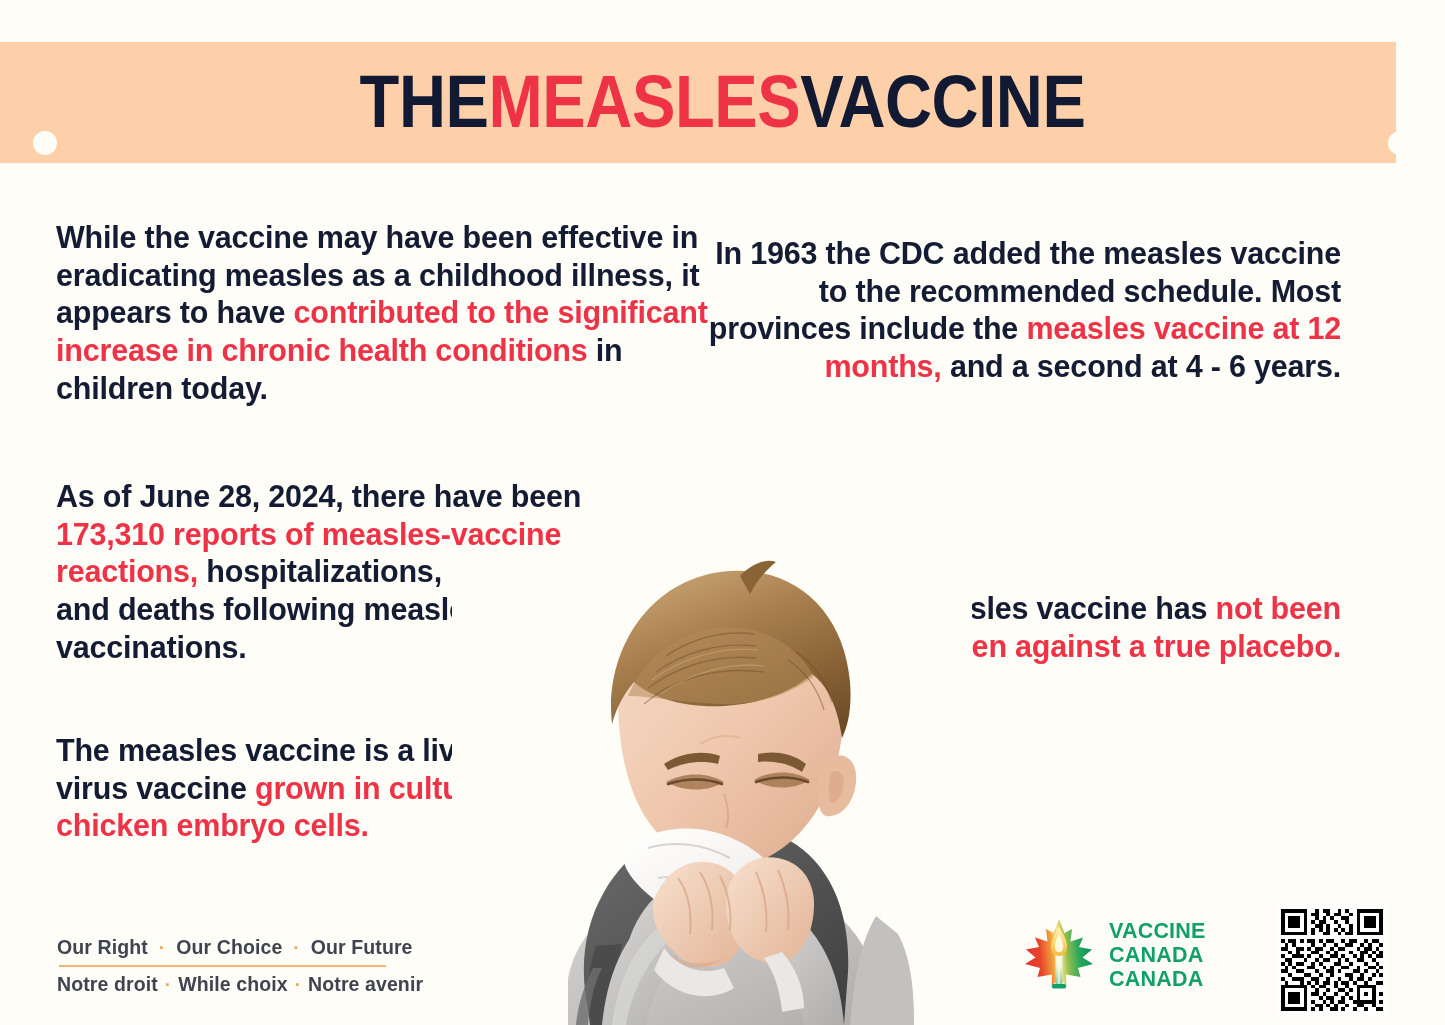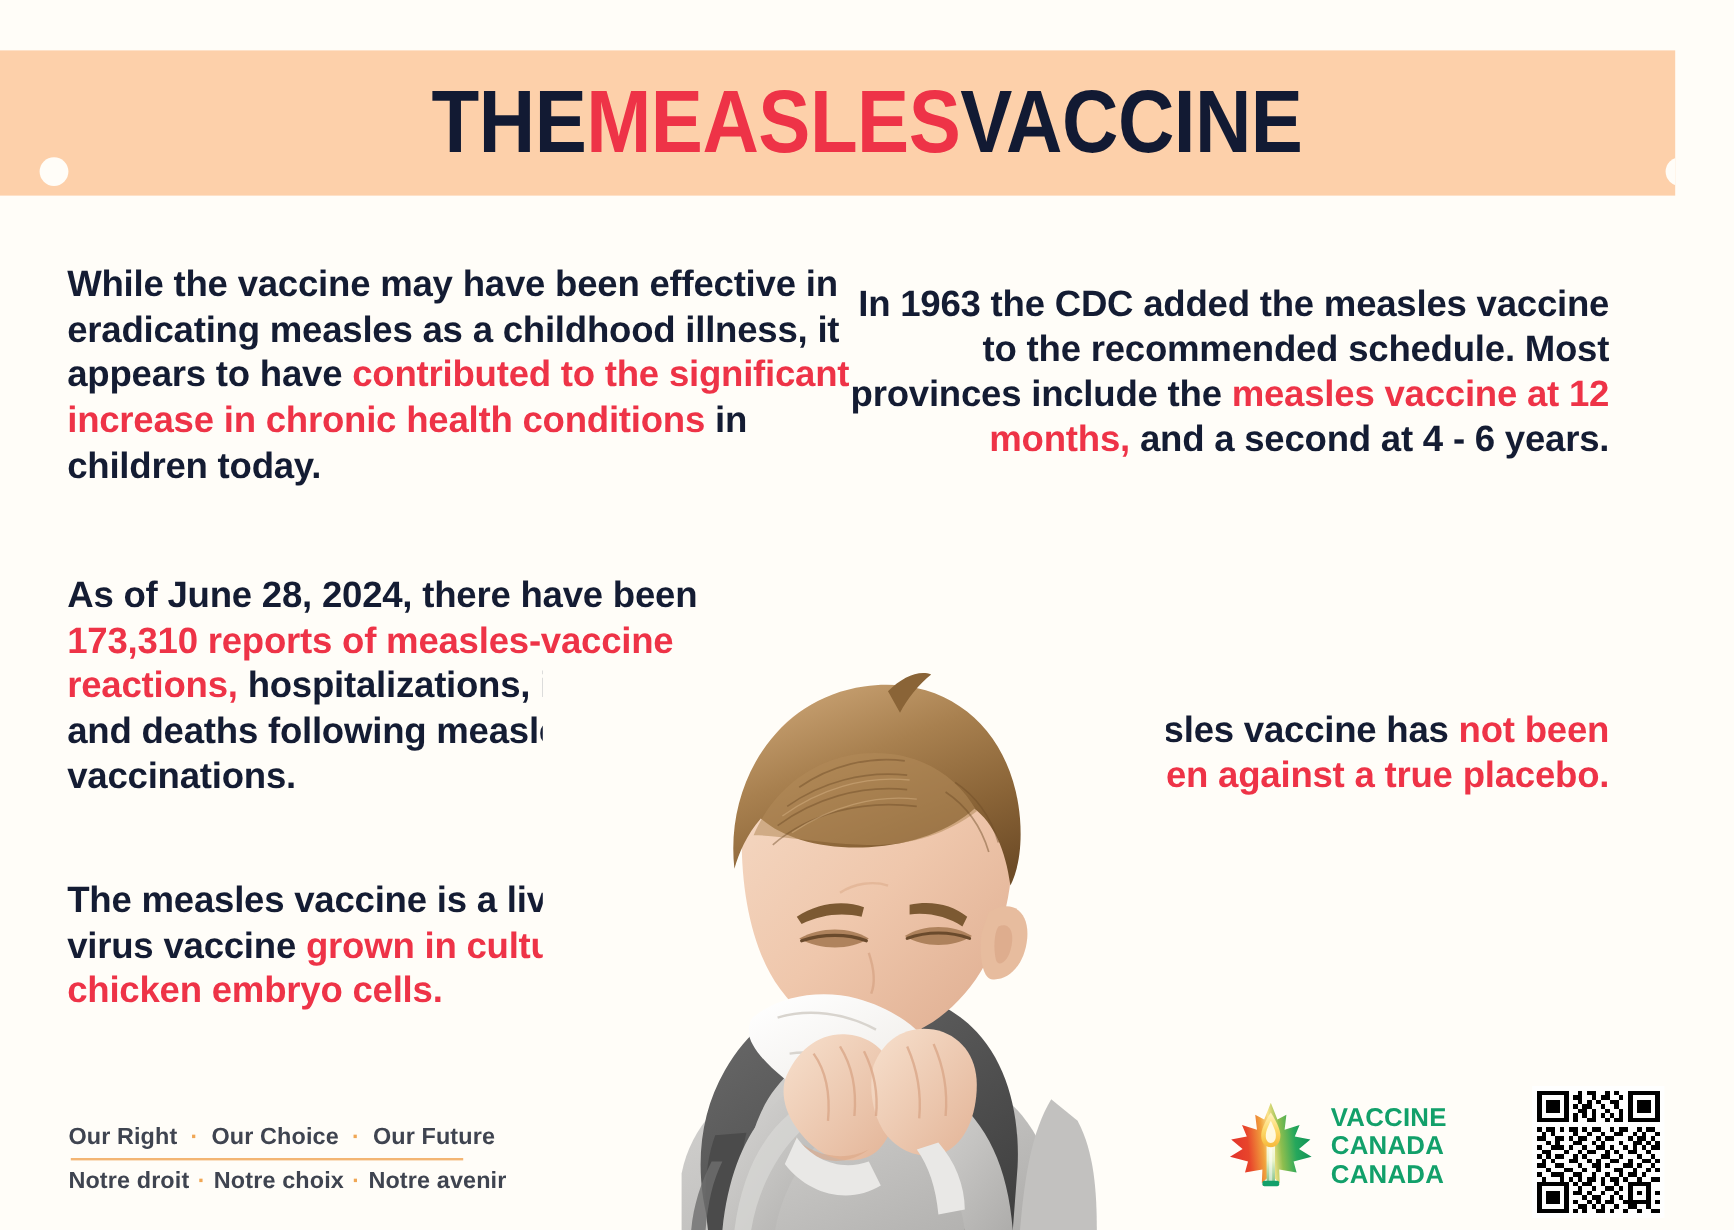--- a/index.html
+++ b/index.html
@@ -257,21 +257,21 @@
       <span>Our Right</span>
       <span class="tag-sep">·</span>
       <span>Our Choice</span>
       <span class="tag-sep">·</span>
       <span>Our Future</span>
     </div>
     <div class="tag-rule"></div>
     <div class="tag-line2">
       <span>Notre droit</span>
       <span class="tag-sep2">·</span>
-      <span>Notre choix</span>
+      <span>While choix</span>
       <span class="tag-sep2">·</span>
       <span>Notre avenir</span>
     </div>
   </div>
 
   <div class="logo-wrap">
     <svg class="logo-mark" viewBox="0 0 74 78" xmlns="http://www.w3.org/2000/svg">
       <defs>
         <linearGradient id="leafG" x1="0" y1="0.55" x2="1" y2="0.45">
           <stop offset="0" stop-color="#E2322C"></stop>

